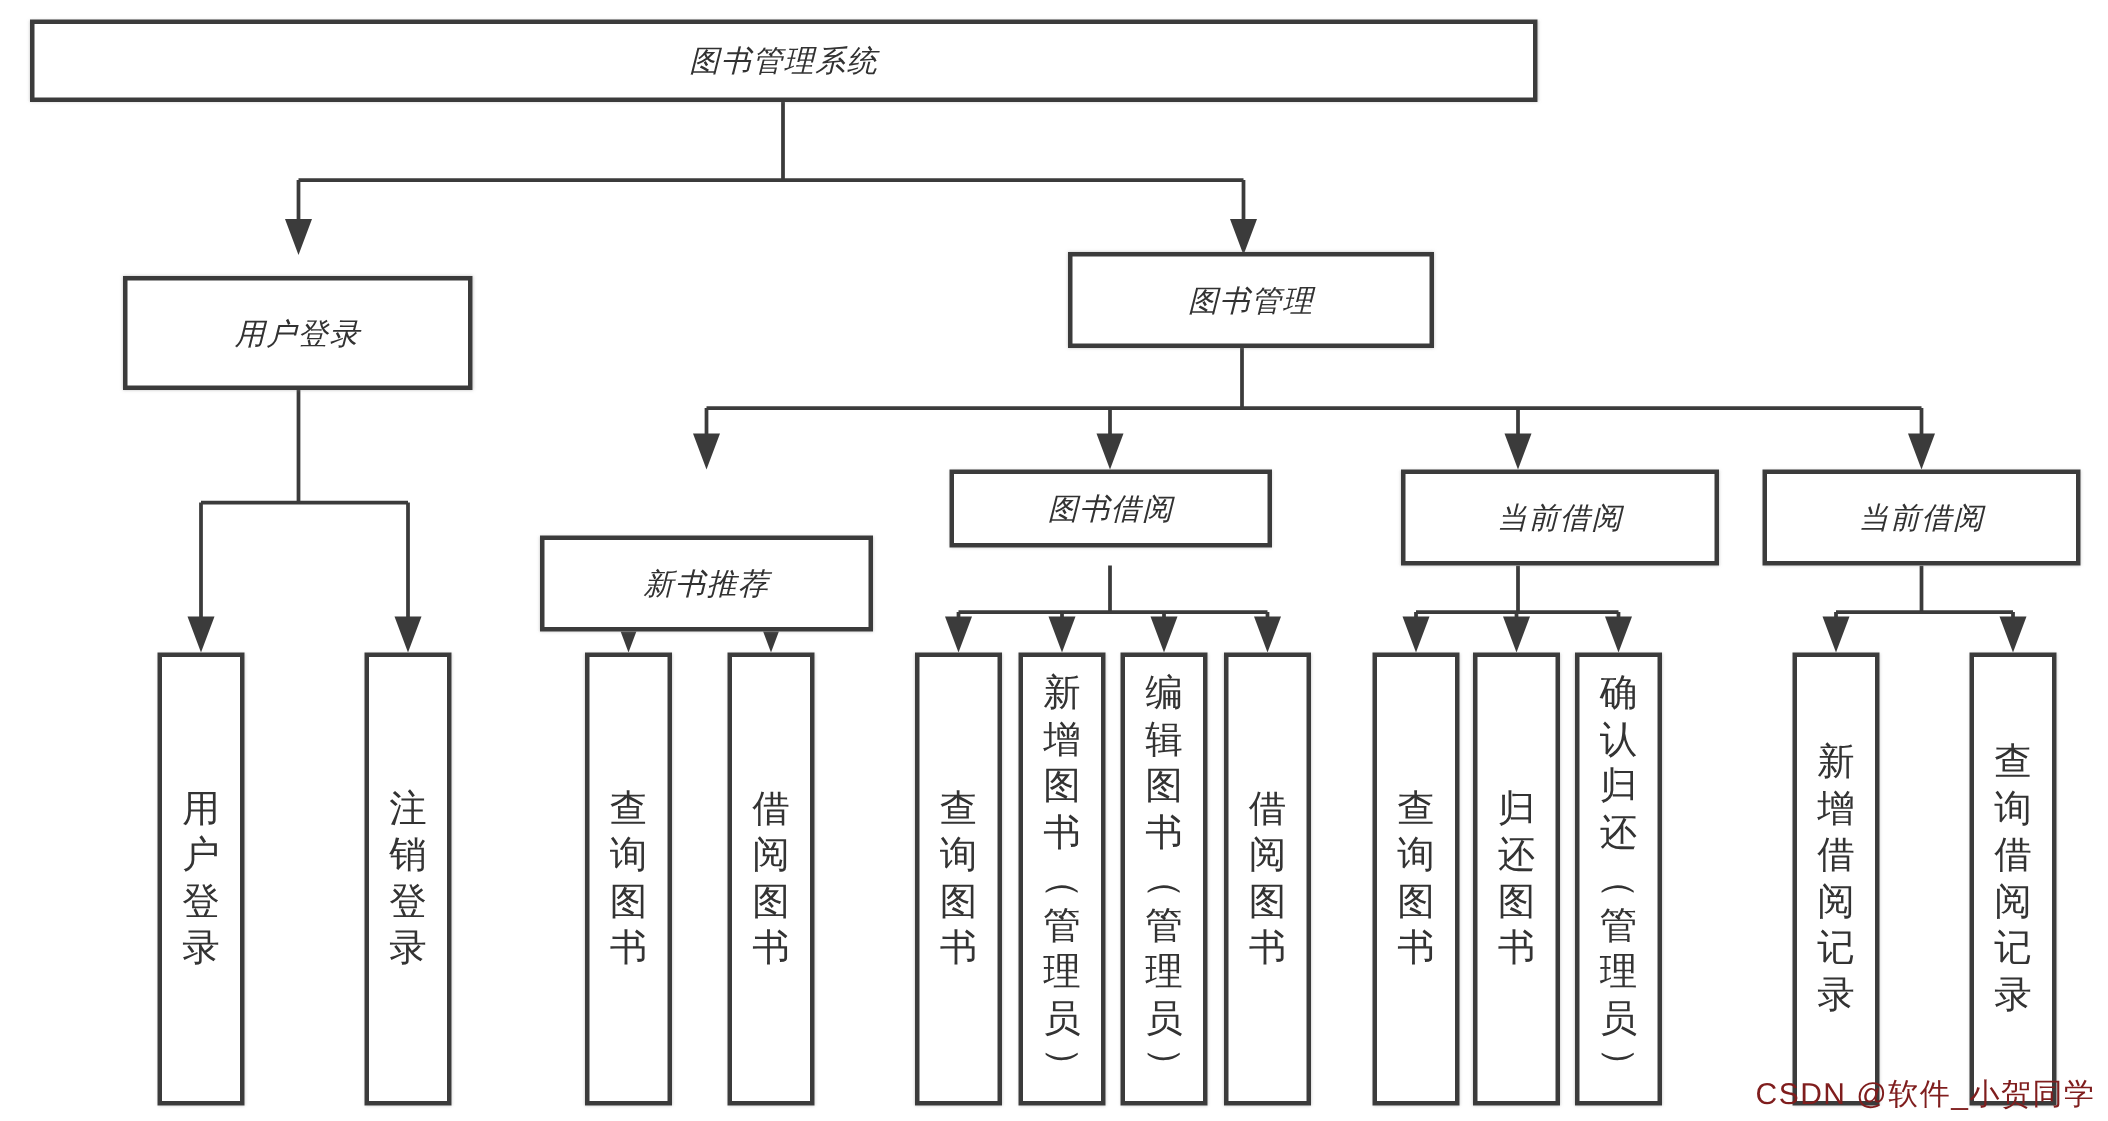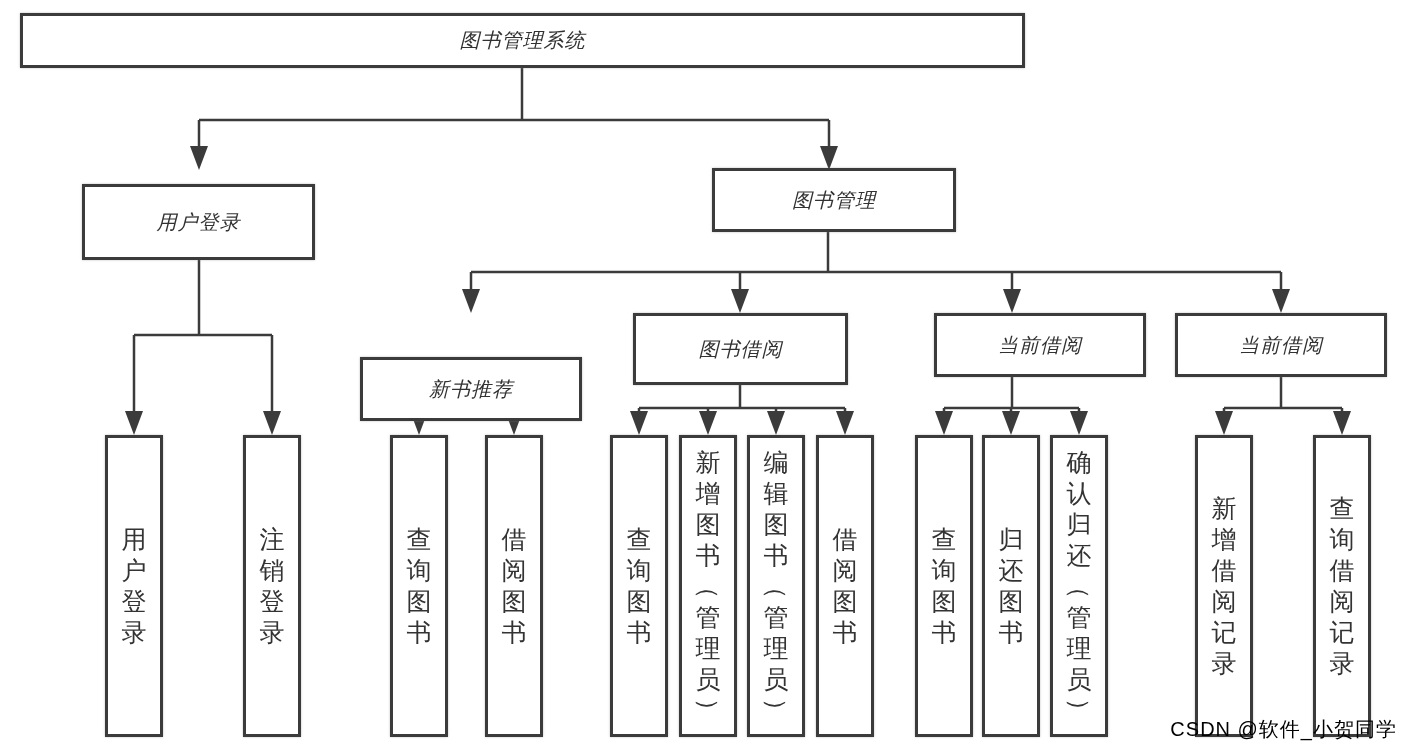--- a/index.html
+++ b/index.html
@@ -38,21 +38,21 @@
     font-size: 25px;
     text-align: center;
     color: #333333;
   }
   .vchar.rot { transform: rotate(90deg); }
   .watermark {
     position: absolute;
     right: 8px;
     bottom: 4px;
     font-size: 20px;
-    color: #000000;
+    color: #7f1d1d;
     letter-spacing: 1px;
     z-index: 5;
     white-space: nowrap;
     text-align: center;
   }
 </style>
 </head>
 <body>
 
 <div class="canvas">
@@ -122,21 +122,21 @@
       <polygon points="1333,411 1351,411 1342,435"></polygon>
     </g>
   </svg>
 
   <div class="node hnode" style="left:20px; top:13px; width:1005px; height:55px;">图书管理系统</div>
 
   <div class="node hnode" style="left:82px; top:170px; width:233px; height:76px;margin-top:14px;">用户登录</div>
   <div class="node hnode" style="left:712px; top:168px; width:244px; height:64px;">图书管理</div>
 
   <div class="node hnode" style="left:360px; top:313px; width:222px; height:64px;margin-top:44px;">新书推荐</div>
-  <div class="node hnode" style="left:633px; top:313px; width:215px; height:72px;">图书借阅</div>
+  <div class="node hnode" style="left:633px; top:313px; width:215px; height:52px;">图书借阅</div>
   <div class="node hnode" style="left:906px; top:313px; width:212px; height:64px;margin-left:28px;">当前借阅</div>
   <div class="node hnode" style="left:1175px; top:313px; width:212px; height:64px;">当前借阅</div>
 
   <div class="node vnode" style="left:105px; top:435px; width:58px; height:302px;">
       <span class="vchar">用</span>
       <span class="vchar">户</span>
       <span class="vchar">登</span>
       <span class="vchar">录</span>
     </div>
   <div class="node vnode" style="left:243px; top:435px; width:58px; height:302px;">

